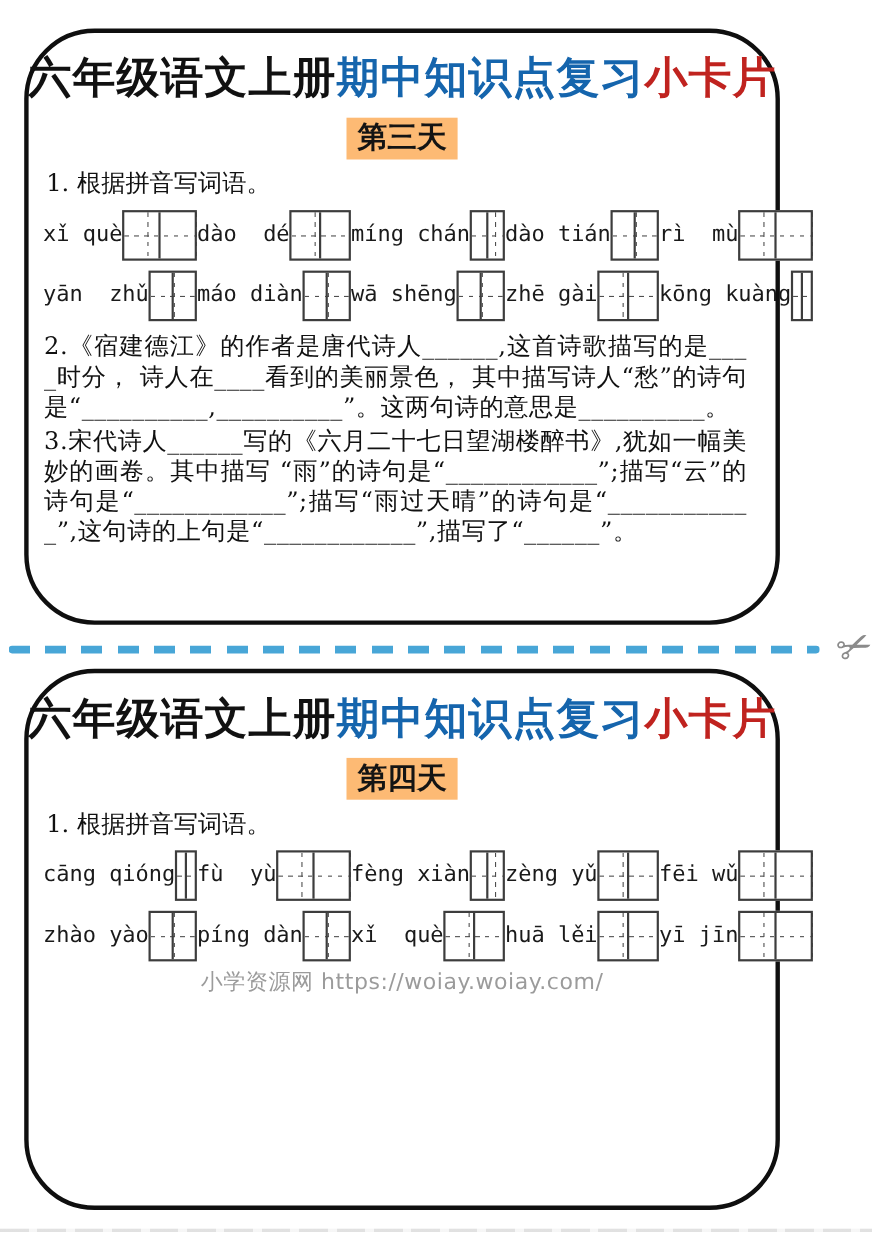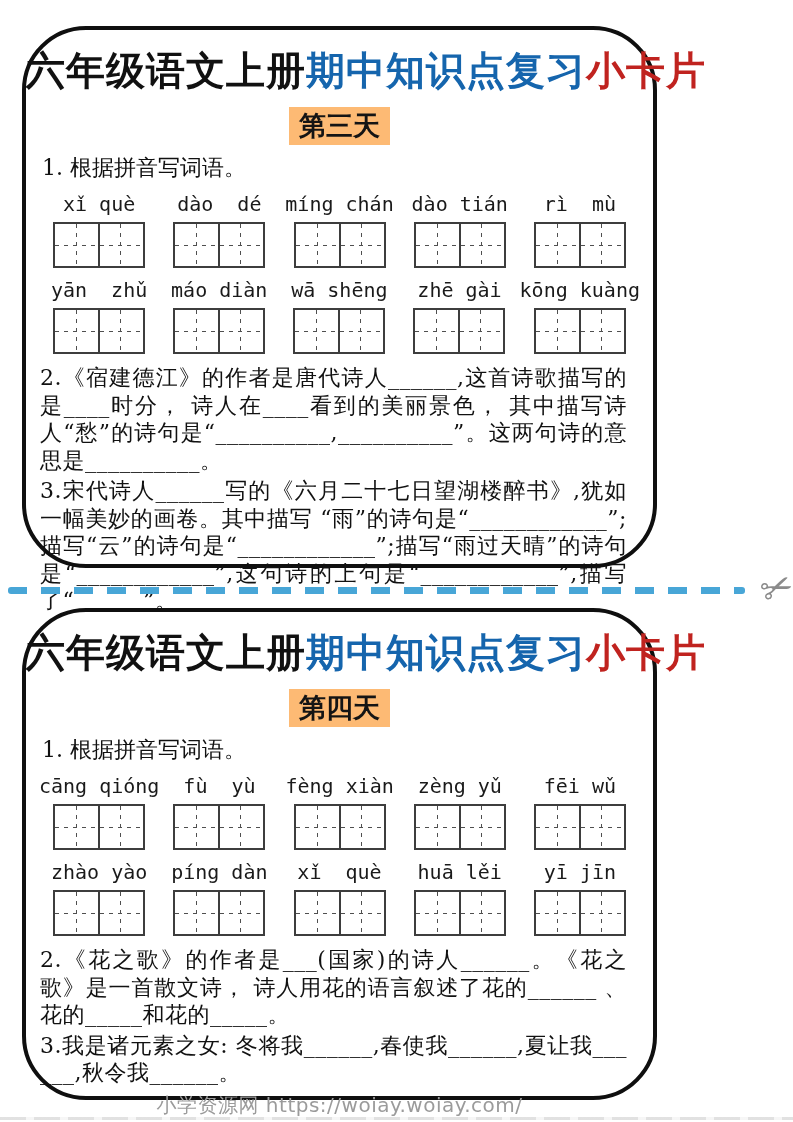--- a/index.html
+++ b/index.html
@@ -1,21 +1,21 @@
 <!DOCTYPE html>
 <html><head>
 <meta charset="utf-8">
 <style>
   html,body{margin:0;padding:0;}
   body{
     width:793px;height:1122px;background:#ffffff;position:relative;overflow:hidden;
     font-family:"DejaVu Serif","Liberation Serif",serif;color:#111;
   }
   .card{
-    position:absolute;left:22px;width:635px;box-sizing:border-box;
+    position:absolute;left:22px;width:687px;box-sizing:border-box;
     border:4px solid #0f0f0f;background:#fff;
   }
   #card1{top:26px;height:542px;border-radius:64px;}
   #card2{top:608px;height:492px;border-radius:64px;}
 
   .card-title{
     text-align:center;margin-top:14px;font-size:39px;font-weight:bold;
     letter-spacing:1px;white-space:nowrap;
   }
   .t-black{color:#111111}
@@ -24,21 +24,21 @@
 
   .day-wrap{text-align:center;margin-top:9px;}
   .day-badge{
     display:inline-block;background:#fdba74;color:#141414;
     font-size:27px;font-weight:bold;padding:2px 10px;line-height:34px;
   }
 
   .q1{font-size:22px;margin:9px 0 0 16px;line-height:28px;}
 
   .pw-row{display:flex;justify-content:space-between;padding:0 13px;margin-top:9px;}
-  .pword{width:140px;display:flex;flex-direction:column;align-items:center;}
+  .pword{width:140px;display:flex;flex-direction:row;align-items:center;}
   .pinyin{
     font-family:"DejaVu Sans Mono","Liberation Mono",monospace;
     font-size:20px;line-height:26px;white-space:pre;margin-bottom:5px;color:#1a1a1a;
   }
   
   .tzg{
     width:92px;height:46px;box-sizing:border-box;border:2px solid #3d3d3d;background:#fff;
     background-image:
       linear-gradient(#3d3d3d,#3d3d3d),
       repeating-linear-gradient(180deg,#4f4f4f 0 4px,transparent 4px 9px),
@@ -195,21 +195,17 @@
     <div class="pword">
       <div class="pinyin">huā lěi</div>
       <div class="tzg"></div>
     </div>
     <div class="pword">
       <div class="pinyin">yī jīn</div>
       <div class="tzg"></div>
     </div>
   </div>
 
-  <div class="questions">
-    <p class="q">2.《花之歌》的作者是___(国家)的诗人______。《花之歌》是一首散文诗， 诗人用花的语言叙述了花的______ 、花的_____和花的_____。</p>
-    <p class="q">3.我是诸元素之女: 冬将我______,春使我______,夏让我______,秋令我______。</p>
-  </div>
 
   <div class="card-footer">小学资源网 https://woiay.woiay.com/</div>
 </div>
 
 <div class="bottom-edge"></div>
 
 </body></html>

